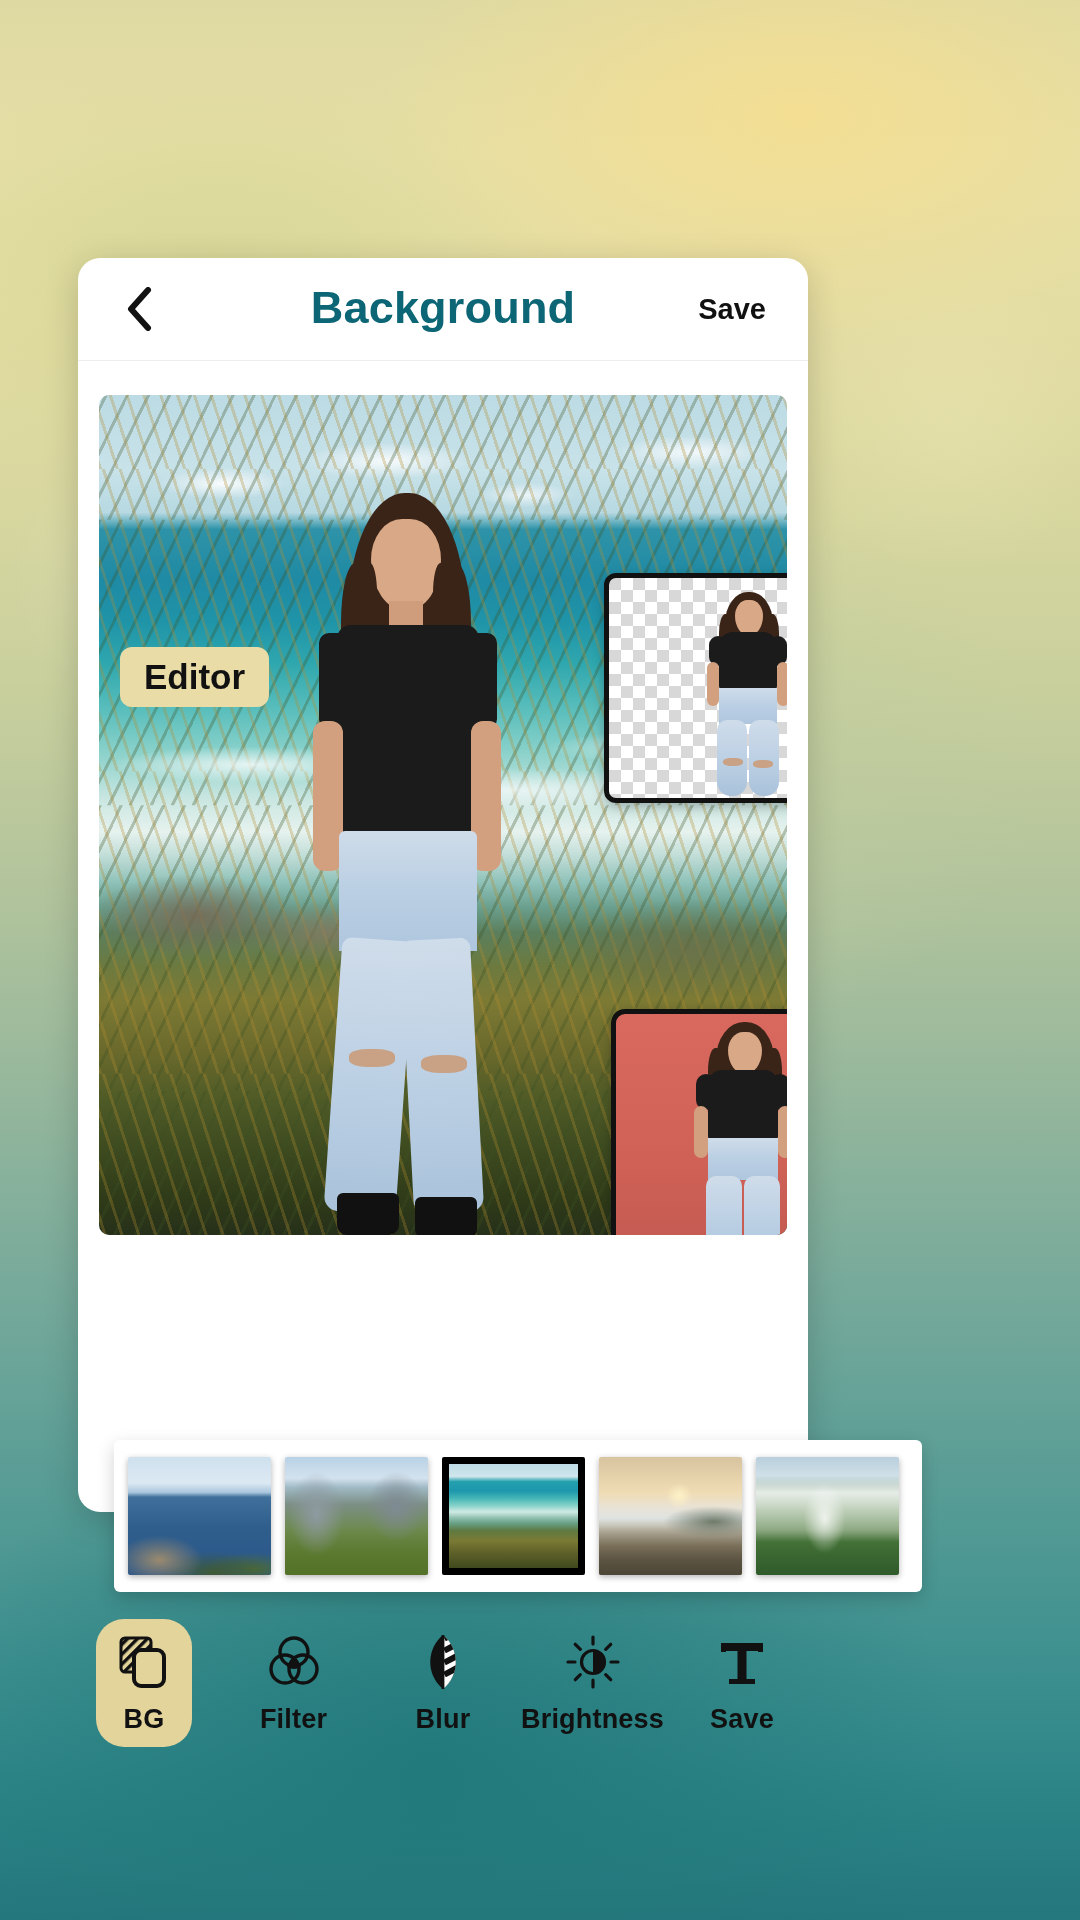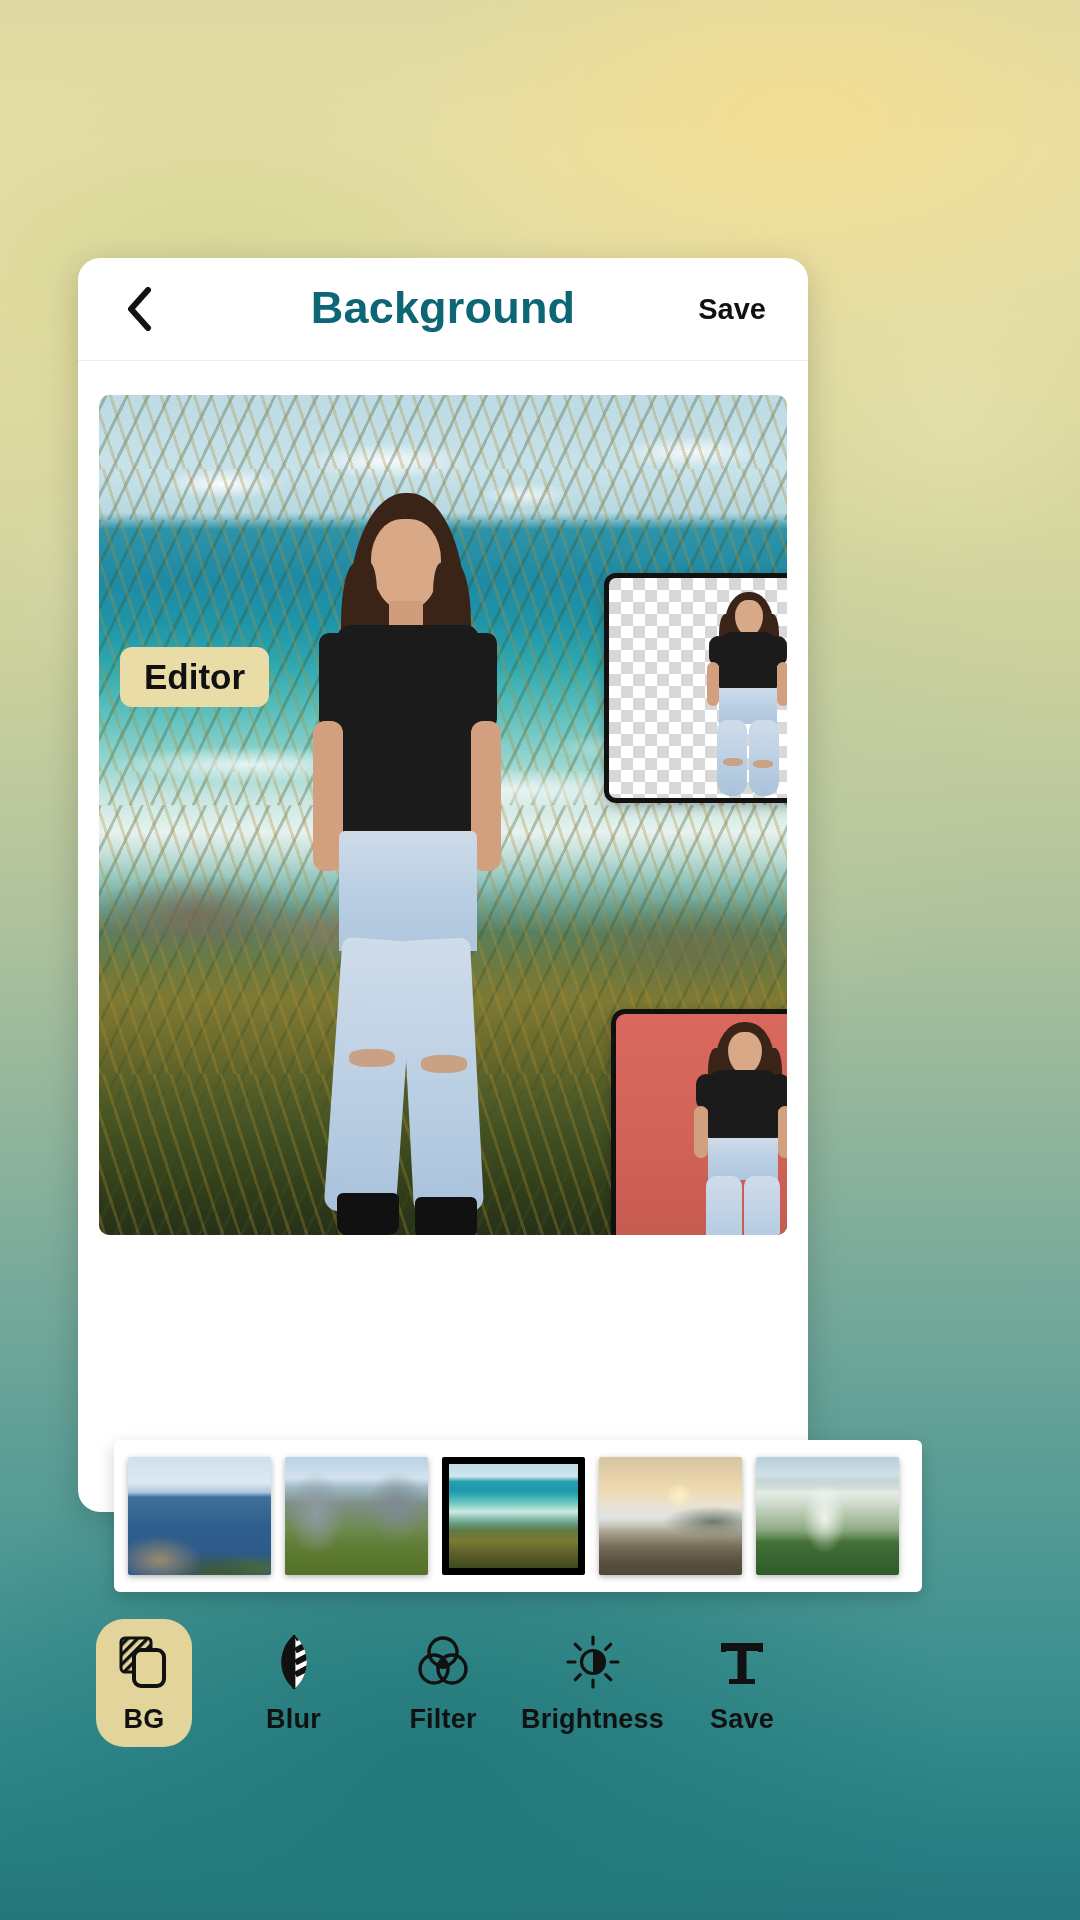--- a/index.html
+++ b/index.html
@@ -373,20 +373,32 @@
                   <rect width="3.4" height="7" fill="#111"></rect>
                 </pattern>
               </defs>
               <rect x="3" y="2" width="30" height="34" rx="4" fill="url(#hatch)" stroke="#111" stroke-width="3"></rect>
               <rect x="16" y="14" width="30" height="36" rx="7" fill="#e3d49c" stroke="#111" stroke-width="4"></rect>
             </svg>
           </span>
           <span class="tool-label">BG</span>
         </div>
 
+
+        <div class="tool">
+          <span class="tool-icon">
+            <svg width="56" height="54" viewBox="0 0 56 54" aria-hidden="true">
+              <circle cx="28" cy="17" r="14" fill="none" stroke="#111" stroke-width="3.4"></circle>
+              <circle cx="19" cy="34" r="14" fill="none" stroke="#111" stroke-width="3.4"></circle>
+              <circle cx="37" cy="34" r="14" fill="none" stroke="#111" stroke-width="3.4"></circle>
+              <path d="M28 24 a14 14 0 0 1 7 8 a14 14 0 0 1 -14 0 a14 14 0 0 1 7 -8 z" fill="#111"></path>
+            </svg>
+          </span>
+          <span class="tool-label">Filter</span>
+        </div>
 
         <div class="tool">
           <span class="tool-icon">
             <svg width="44" height="56" viewBox="0 0 44 56" aria-hidden="true">
               <defs>
                 <clipPath id="leafclip">
                     <path d="M22 1 C38 14 40 40 22 55 C4 40 6 14 22 1 Z"></path>
                   </clipPath>
               </defs>
               <path d="M22 1 C38 14 40 40 22 55 C4 40 6 14 22 1 Z" fill="#111"></path>
@@ -400,32 +412,20 @@
                 </g>
               </g>
               <rect x="20.6" y="1" width="2.8" height="54" fill="#111"></rect>
             </svg>
           </span>
           <span class="tool-label">Blur</span>
         </div>
 
         <div class="tool">
           <span class="tool-icon">
-            <svg width="56" height="54" viewBox="0 0 56 54" aria-hidden="true">
-              <circle cx="28" cy="17" r="14" fill="none" stroke="#111" stroke-width="3.4"></circle>
-              <circle cx="19" cy="34" r="14" fill="none" stroke="#111" stroke-width="3.4"></circle>
-              <circle cx="37" cy="34" r="14" fill="none" stroke="#111" stroke-width="3.4"></circle>
-              <path d="M28 24 a14 14 0 0 1 7 8 a14 14 0 0 1 -14 0 a14 14 0 0 1 7 -8 z" fill="#111"></path>
-            </svg>
-          </span>
-          <span class="tool-label">Filter</span>
-        </div>
-
-        <div class="tool">
-          <span class="tool-icon">
             <svg width="54" height="54" viewBox="0 0 54 54" aria-hidden="true">
               <g stroke="#111" stroke-width="3.2" stroke-linecap="round">
                 <path d="M27 2 v7"></path>
                   <path d="M27 45 v7"></path>
                 <path d="M2 27 h7"></path>
                   <path d="M45 27 h7"></path>
                 <path d="M9.3 9.3 l5 5"></path>
                   <path d="M39.7 39.7 l5 5"></path>
                 <path d="M44.7 9.3 l-5 5"></path>
                   <path d="M14.3 39.7 l-5 5"></path>

